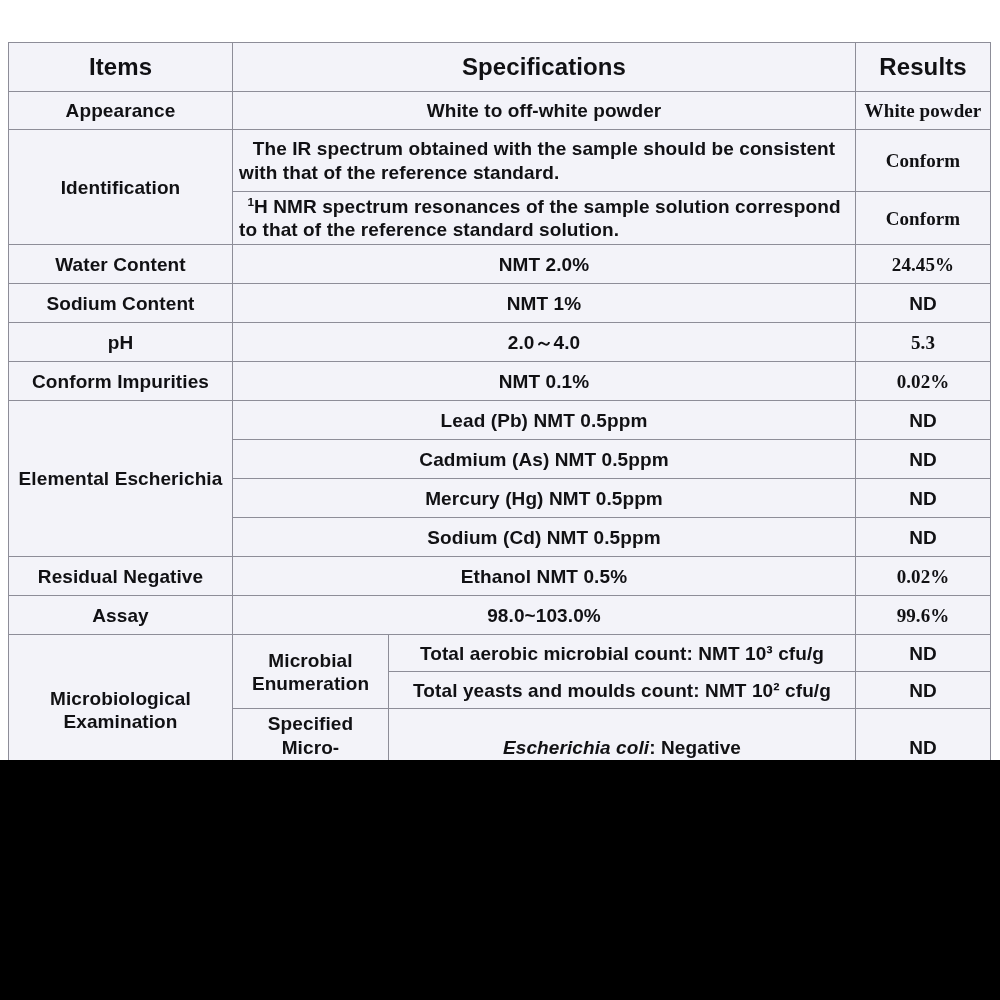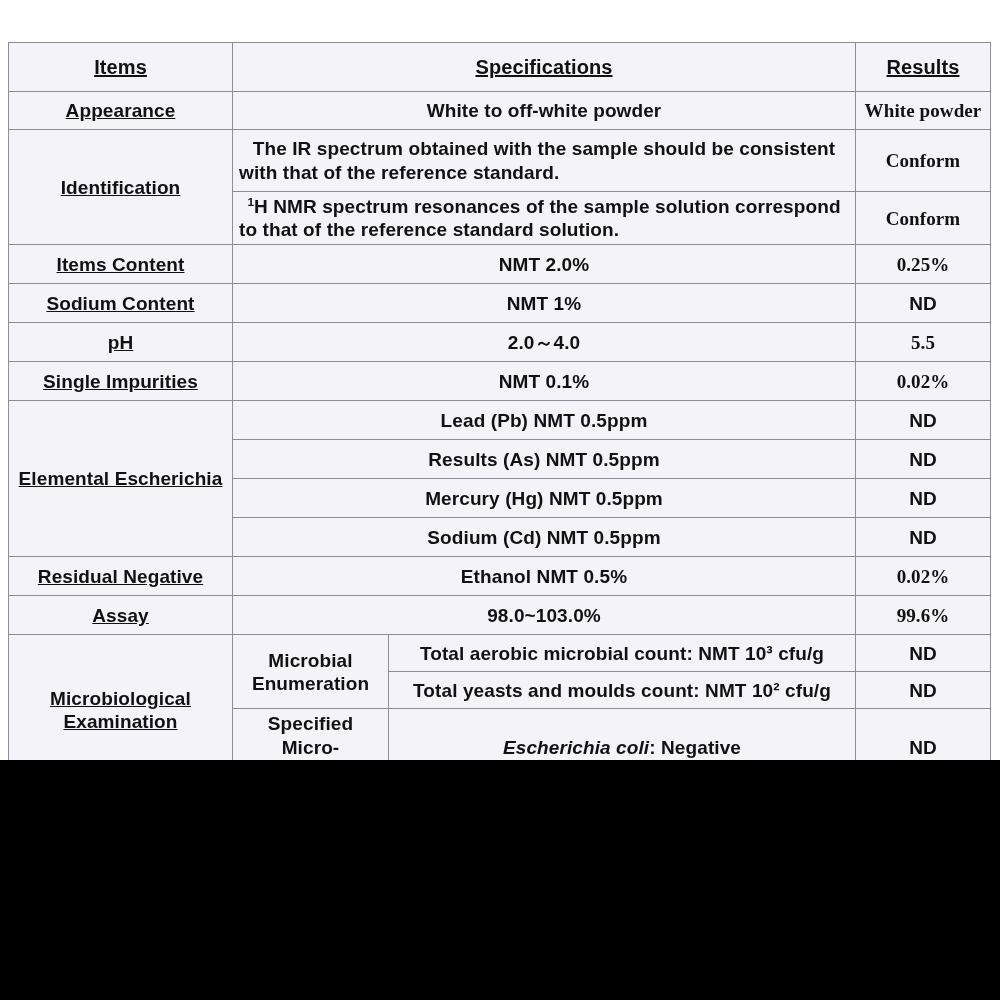--- a/index.html
+++ b/index.html
@@ -52,32 +52,31 @@
     font-weight: bold;
     text-align: center;
     vertical-align: middle;
     padding: 3px 6px;
     font-size: 19px;
     line-height: 1.22;
     letter-spacing: 0.1px;
   }
 
   #coa-table thead td {
-    font-size: 20px;
+    font-size: 24px;
     height: 42px;
-    text-decoration: underline;
   }
 
   
   col.c-items     { width: 224px; }
   col.c-sub       { width: 156px; }
   col.c-specs     { width: 467px; }
   col.c-results   { width: 135px; }
 
-  .cell-items     { font-size: 19.5px; text-decoration: underline; }
+  .cell-items     { font-size: 19.5px; }
   .cell-spec      { font-size: 19.5px; }
   .cell-result    { font-weight: normal; font-size: 19px; font-family: Liberation Serif, serif; }
   .cell-result-b  { font-weight: bold; font-size: 19px; }
 
   .spec-para {
     text-align: justify;
     text-align-last: left;
     font-size: 19px;
     line-height: 1.30;
     padding: 5px 8px 5px 9px;
@@ -142,50 +141,50 @@
         <td colspan="2" class="spec-para justify-all">The IR spectrum obtained with the sample should be consistent with that of the reference standard.</td>
         <td class="cell-result">Conform</td>
       </tr>
 
       <tr class="r-ident-b">
         <td colspan="2" class="spec-para justify-all"><sup>1</sup><span>H NMR spectrum resonances of the sample solution correspond to that of the reference standard solution.</span></td>
         <td class="cell-result">Conform</td>
       </tr>
 
       <tr class="r-std">
-        <td class="cell-items">Items Content</td>
+        <td class="cell-items">Water Content</td>
         <td colspan="2" class="cell-spec">NMT 2.0%</td>
-        <td class="cell-result">0.25%</td>
+        <td class="cell-result">24.45%</td>
       </tr>
 
       <tr class="r-std">
         <td class="cell-items">Sodium Content</td>
         <td colspan="2" class="cell-spec">NMT 1%</td>
         <td class="cell-result-b">ND</td>
       </tr>
 
       <tr class="r-std">
         <td class="cell-items">pH</td>
         <td colspan="2" class="cell-spec">2.0～4.0</td>
-        <td class="cell-result">5.5</td>
-      </tr>
-
-      <tr class="r-std">
-        <td class="cell-items">Single Impurities</td>
+        <td class="cell-result">5.3</td>
+      </tr>
+
+      <tr class="r-std">
+        <td class="cell-items">Conform Impurities</td>
         <td colspan="2" class="cell-spec">NMT 0.1%</td>
         <td class="cell-result">0.02%</td>
       </tr>
 
       <tr class="r-el">
         <td class="cell-items" rowspan="4">Elemental Escherichia</td>
         <td colspan="2" class="cell-spec">Lead (Pb) NMT 0.5ppm</td>
         <td class="cell-result-b">ND</td>
       </tr>
       <tr class="r-el">
-        <td colspan="2" class="cell-spec">Results (As) NMT 0.5ppm</td>
+        <td colspan="2" class="cell-spec">Cadmium (As) NMT 0.5ppm</td>
         <td class="cell-result-b">ND</td>
       </tr>
       <tr class="r-el">
         <td colspan="2" class="cell-spec">Mercury (Hg) NMT 0.5ppm</td>
         <td class="cell-result-b">ND</td>
       </tr>
       <tr class="r-el">
         <td colspan="2" class="cell-spec">Sodium (Cd) NMT 0.5ppm</td>
         <td class="cell-result-b">ND</td>
       </tr>

